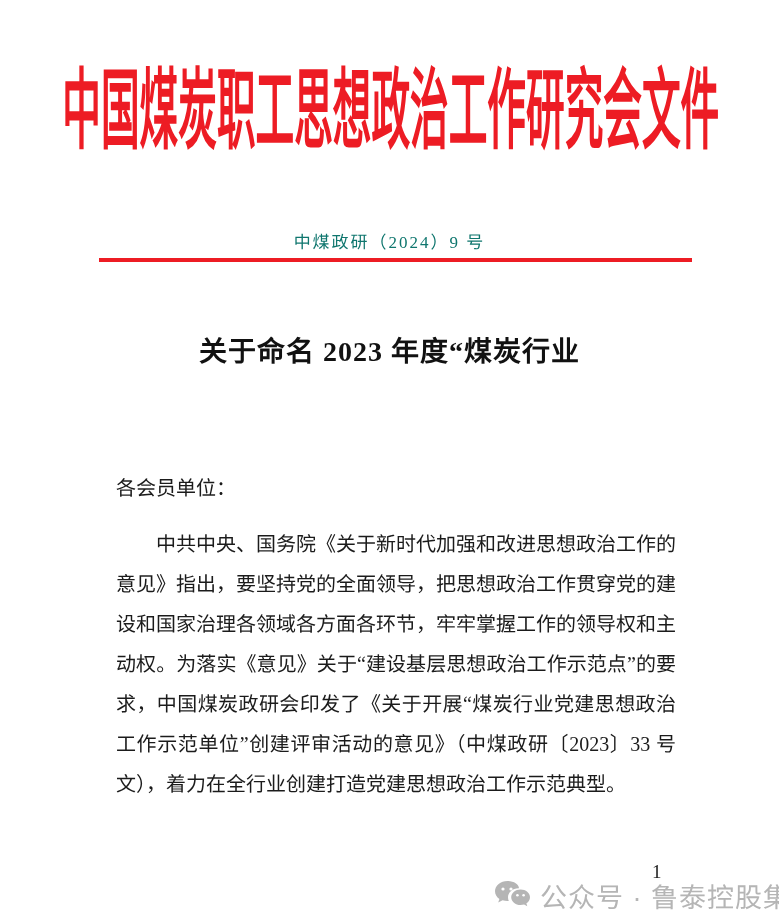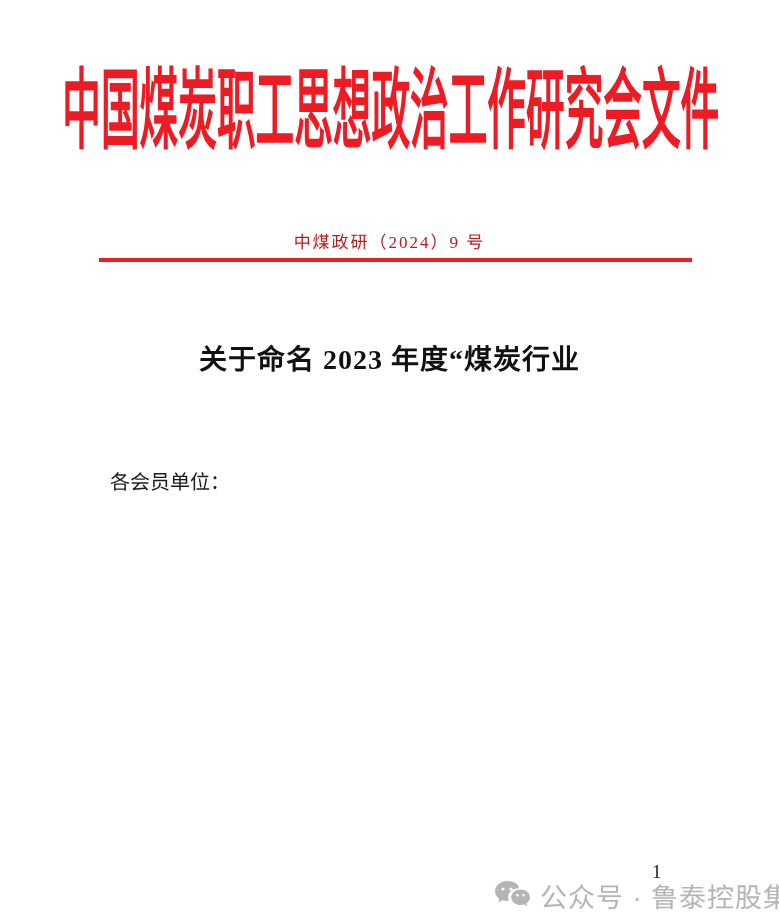--- a/index.html
+++ b/index.html
@@ -37,35 +37,35 @@
   }
 
   .doc-number {
     position: absolute;
     top: 228px;
     left: 0;
     width: 779px;
     text-align: center;
     font-size: 17px;
     letter-spacing: 2px;
-    color: #b91c1c;
+    color: #0f766e;
   }
 
   .red-rule {
     position: absolute;
     top: 258px;
     left: 99px;
     width: 593px;
     height: 4px;
     background: var(--red);
   }
 
   .title {
     position: absolute;
-    top: 340px;
+    top: 332px;
     left: 0;
     width: 779px;
     text-align: center;
     font-size: 28px;
     line-height: 40px;
     font-weight: 700;
     letter-spacing: 1px;
     color: #111111;
   }
   .title .line { display: block; }
@@ -74,21 +74,21 @@
     position: absolute;
     top: 452px;
     left: 100px;
     width: 592px;
     font-size: 20px;
     line-height: 40px;
     color: var(--ink);
     text-align: justify;
     text-justify: inter-ideograph;
   }
-  .body-text p { margin: 10px; }
+  .body-text p { margin: 16px; }
   .body-text .para { text-indent: 2em; }
 
   .watermark {
     position: absolute;
     top: 876px;
     left: 494px;
     display: flex;
     align-items: center;
     gap: 9px;
     color: var(--gray);
@@ -118,20 +118,21 @@
   <div class="doc-number">中煤政研（2024）9 号</div>
 
   <div class="red-rule"></div>
 
   <h1 class="title">
     <span class="line">关于命名 2023 年度“煤炭行业</span>
   </h1>
 
   <div class="body-text">
     <p class="salutation">各会员单位：</p>
+    <p class="para">中共中央、国务院《关于新时代加强和改进思想政治工作的意见》指出，要坚持党的全面领导，把思想政治工作贯穿党的建设和国家治理各领域各方面各环节，牢牢掌握工作的领导权和主动权。为落实《意见》关于“建设基层思想政治工作示范点”的要求，中国煤炭政研会印发了《关于开展“煤炭行业党建思想政治工作示范单位”创建评审活动的意见》（中煤政研〔2023〕33 号文），着力在全行业创建打造党建思想政治工作示范典型。</p>
   </div>
 
   <div class="watermark">
     <span>
       <svg width="37" height="31" viewBox="0 0 37 31" aria-hidden="true">
         <g fill="#b5b5b5">
           <path d="M13.5 1C6.6 1 1 5.6 1 11.2c0 3.1 1.7 5.9 4.4 7.7l-1.2 3.7 4.4-2.3c1.5.4 3.1.7 4.9.7.4 0 .9 0 1.3-.1-.5-1.1-.8-2.4-.8-3.7 0-5 4.7-9 10.4-9 .2 0 .4 0 .6.01C24.9 4.1 19.7 1 13.5 1z"></path>
           <path d="M36 17.2c0-4.3-4.2-7.8-9.4-7.8s-9.4 3.5-9.4 7.8 4.2 7.8 9.4 7.8c1.2 0 2.4-.2 3.5-.5l3.2 1.7-.9-2.9c2.2-1.4 3.6-3.6 3.6-6.1z"></path>
         </g>
         <g fill="#ffffff">

